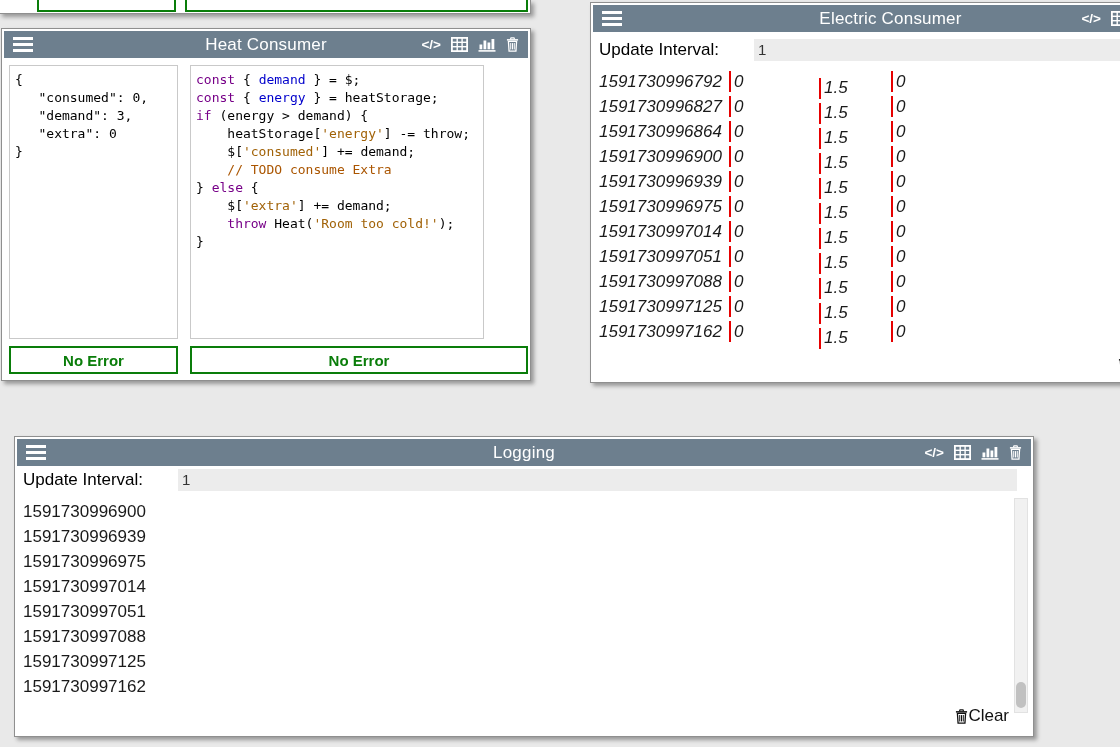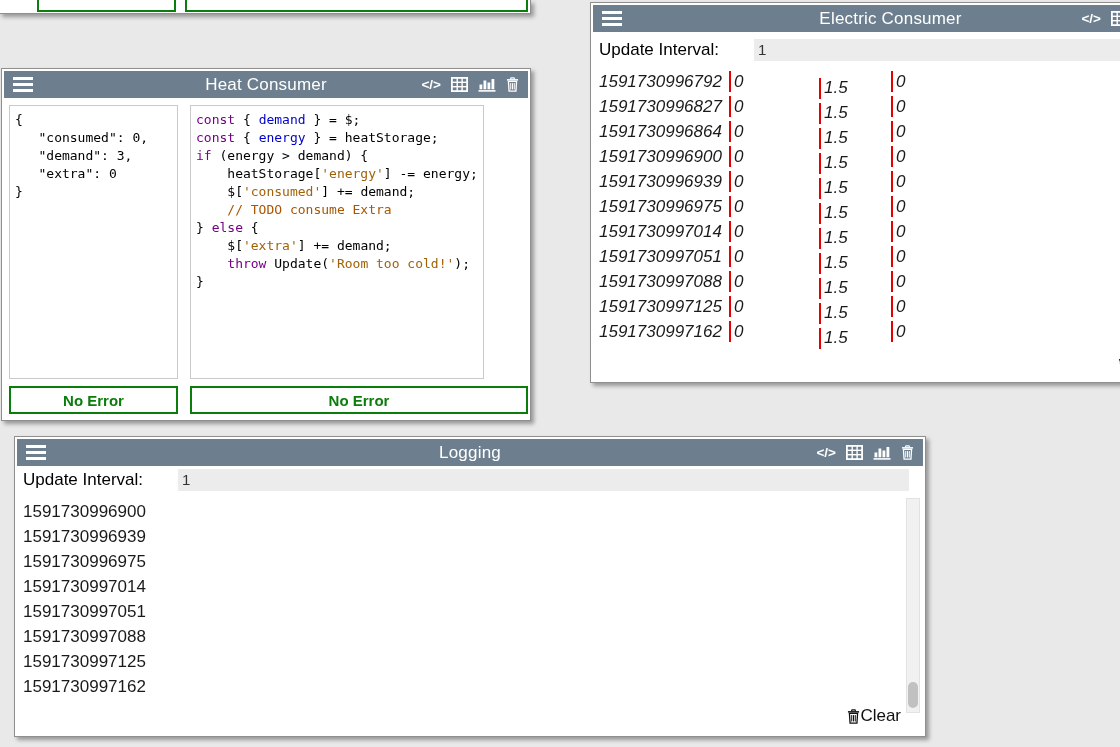--- a/index.html
+++ b/index.html
@@ -40,21 +40,21 @@
     position:absolute; top:-16px; height:28px;
     border:2px solid #0a7d0a; background:#fff; overflow:hidden;
   }
   .cut-box span {
     position:absolute; bottom:7px; left:0; right:0; text-align:center;
     color:#0a7d0a; font-weight:bold; font-size:15px;
   }
   .cb1 { left:37px; width:139px; }
   .cb2 { left:185px; width:343px; }
   
-  .heat { left:1px; top:28px; width:530px; height:353px;margin-top:40px; }
+  .heat { left:1px; top:28px; width:530px; height:353px; }
   .editor {
     position:absolute; top:36px; height:274px;
     border:1px solid #c9c9c9; background:#fff;
     font-family:"DejaVu Sans Mono", monospace;
     font-size:13px; line-height:18px; color:#000;
     padding:5px 0 0 5px; overflow:hidden; cursor:text;
   }
   .json-box { left:7px;  width:169px; }
   .code-box { left:188px; width:294px; }
   .cline { white-space:pre; }
@@ -102,21 +102,21 @@
   .e-rows { position:absolute; left:8px; right:22px; top:66px; }
   .e-row { display:flex; align-items:center; height:25px; font-size:17px; color:#1a1a1a; }
   .cell { display:flex; align-items:center; height:21px;font-style:italic; }
   .cell-ts { width:130px; }
   .cell-v { border-left:2px solid #e60000; padding-left:3px; }
   .c2 { width:90px; } .c3 { width:72px;margin-top:13px; } .c4 { flex:1; }
   .electric .sb-track { right:4px; top:62px; width:13px; height:313px; }
   .electric .sb-thumb { top:266px; height:24px; }
   .electric .clear-btn { right:18px; top:351px; }
   
-  .logging { left:14px; top:436px; width:912px; height:301px; }
+  .logging { left:14px; top:436px; width:1020px; height:301px; }
   .logging .update-row { left:8px; right:16px; top:31px; }
   .l-rows { position:absolute; left:8px; top:62px; }
   .l-row { height:25px; display:flex; align-items:center; font-size:17px; color:#1a1a1a; }
   .logging .sb-track { right:5px; top:61px; width:14px; height:215px; }
   .logging .sb-thumb { top:183px; height:26px; }
   .logging .clear-btn { right:24px; top:269px; }
 </style>
 </head>
 <body>
 
@@ -176,26 +176,26 @@
         <div class="cline">   "demand": 3,</div>
         <div class="cline">   "extra": 0</div>
         <div class="cline">}</div>
       </div>
   </div>
   <div class="editor code-box">
     <div id="code-lines">
         <div class="cline"><span class="t-k">const</span><span class="t-p"> { </span><span class="t-d">demand</span><span class="t-p"> } = $;</span></div>
         <div class="cline"><span class="t-k">const</span><span class="t-p"> { </span><span class="t-d">energy</span><span class="t-p"> } = heatStorage;</span></div>
         <div class="cline"><span class="t-k">if</span><span class="t-p"> (energy &gt; demand) {</span></div>
-        <div class="cline"><span class="t-p">    heatStorage[</span><span class="t-s">'energy'</span><span class="t-p">] -= energy;</span></div>
+        <div class="cline"><span class="t-p">    heatStorage[</span><span class="t-s">'energy'</span><span class="t-p">] -= throw;</span></div>
         <div class="cline"><span class="t-p">    $[</span><span class="t-s">'consumed'</span><span class="t-p">] += demand;</span></div>
         <div class="cline"><span class="t-c">    // TODO consume Extra</span></div>
         <div class="cline"><span class="t-p">} </span><span class="t-k">else</span><span class="t-p"> {</span></div>
         <div class="cline"><span class="t-p">    $[</span><span class="t-s">'extra'</span><span class="t-p">] += demand;</span></div>
-        <div class="cline"><span class="t-p">    </span><span class="t-k">throw</span><span class="t-p"> Update(</span><span class="t-s">'Room too cold!'</span><span class="t-p">);</span></div>
+        <div class="cline"><span class="t-p">    </span><span class="t-k">throw</span><span class="t-p"> Heat(</span><span class="t-s">'Room too cold!'</span><span class="t-p">);</span></div>
         <div class="cline"><span class="t-p">}</span></div>
       </div>
   </div>
   <div class="noerr ne1">No Error</div>
   <div class="noerr ne2">No Error</div>
 </div>
 
 <div class="panel electric">
   <div class="hdr">
     <div class="burger">

